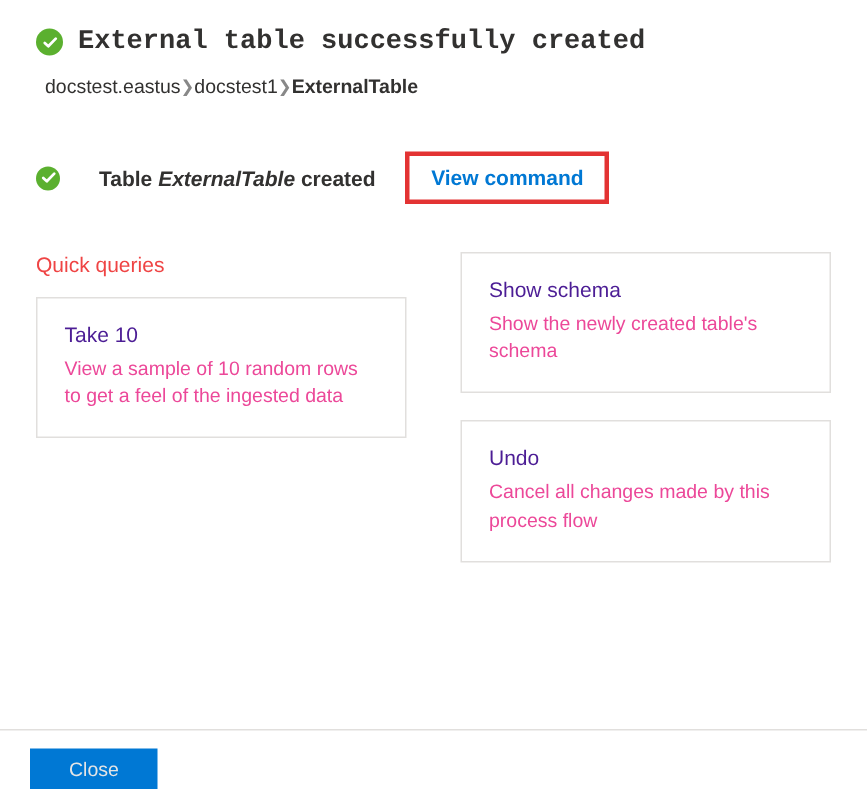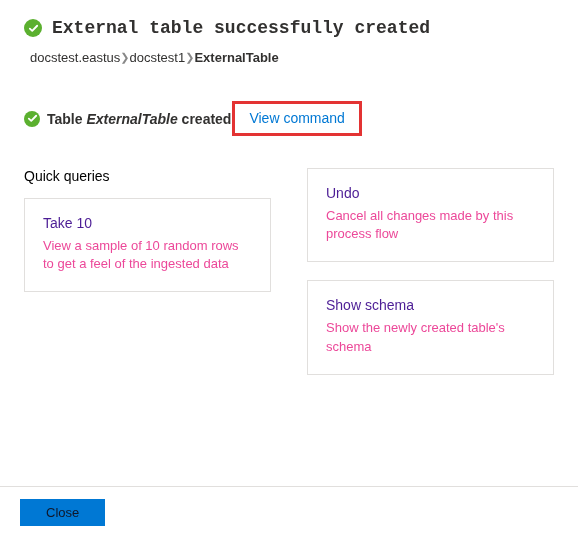--- a/index.html
+++ b/index.html
@@ -6,33 +6,33 @@
     body { font-family: 'Segoe UI', Tahoma, sans-serif; background: #fff; color: #323130; width: 578px; height: 538px; position: relative; }
     .container { padding: 18px 24px 0 24px; }
     .header-row { display: flex; align-items: center; gap: 10px; margin-bottom: 12px; }
     .success-circle { width: 18px; height: 18px; border-radius: 50%; background: #5bb02f; display:flex; align-items:center; justify-content:center; flex-shrink:0; }
     .success-circle.small { width: 16px; height: 16px; }
     .success-circle svg { width: 11px; height: 11px; }
     .page-title { font-size: 18px; font-weight: 600; font-family: Liberation Mono, monospace; }
     .breadcrumb { display: flex; align-items: center; gap: 0; margin-left: 6px; margin-bottom: 36px; font-size: 13px; color: #323130; }
     .breadcrumb .sep { color: #888; font-size: 11px; }
     .breadcrumb .current { font-weight: 600; }
-    .status-row { display: flex; align-items: center; gap: 7px; margin-bottom: 32px; font-size: 14px; }
+    .status-row { display: flex; align-items: center; gap: 26px; margin-bottom: 32px; font-size: 14px; }
     .status-text { font-weight: 600; }
     .status-text em { font-style: italic; }
-    .view-cmd-link { color: #0078d4; text-decoration: none; font-weight: 400; }
+    .view-cmd-link { color: #0078d4; text-decoration: none; font-weight: 700; }
     .red-box { border: 3px solid #e33333; padding: 6px 14px 7px 14px; margin-left: -6px; }
     .columns { display: flex; gap: 36px; }
     .col { flex: 1 1 0; min-width: 0; }
-    .col-title { font-size: 14px; font-weight: 400; color: #000000; margin-bottom: 14px; }
+    .col-title { font-size: 14px; font-weight: 400; color: #ef4444; margin-bottom: 14px; }
     .card { border: 1px solid #e1dfdd; padding: 16px 18px 18px 18px; margin-bottom: 18px; }
     .card-title { color: #4c1d95; font-size: 14px; font-weight: 400; margin-bottom: 6px; cursor: pointer; }
     .card-desc { font-size: 13px; color: #ec4899; line-height: 1.4; }
     .footer { position: absolute; bottom: 0; left: 0; right: 0; border-top: 1px solid #e1dfdd; padding: 12px 20px; }
-    .close-btn { background: #0078d4; color: #0f172a; border: none; padding: 6px 26px; font-size: 13px; cursor: pointer; }
+    .close-btn { background: #0078d4; color: #e5e5e5; border: none; padding: 6px 26px; font-size: 13px; cursor: pointer; }
   </style>
 </head>
 <body>
 
 <div class="container">
   <div class="header-row">
     <div class="success-circle">
       <svg viewBox="0 0 12 12">
           <path d="M2 6.2 L4.6 8.6 L10 3" stroke="#fff" stroke-width="2" fill="none" stroke-linecap="round" stroke-linejoin="round"></path>
         </svg>
@@ -66,26 +66,26 @@
     <div class="col">
       <div class="col-title">Quick queries</div>
       <div class="card">
         <div class="card-title">Take 10</div>
         <div class="card-desc">View a sample of 10 random rows to get a feel of the ingested data</div>
       </div>
     </div>
 
     <div class="col">
       <div class="card">
+        <div class="card-title">Show schema</div>
+        <div class="card-desc">Show the newly created table's schema</div>
+      </div>
+      <div class="card">
         <div class="card-title">Undo</div>
         <div class="card-desc">Cancel all changes made by this process flow</div>
-      </div>
-      <div class="card">
-        <div class="card-title">Show schema</div>
-        <div class="card-desc">Show the newly created table's schema</div>
       </div>
     </div>
   </div>
 </div>
 
 <div class="footer">
   <button class="close-btn">Close</button>
 </div>
 
 </body></html>

